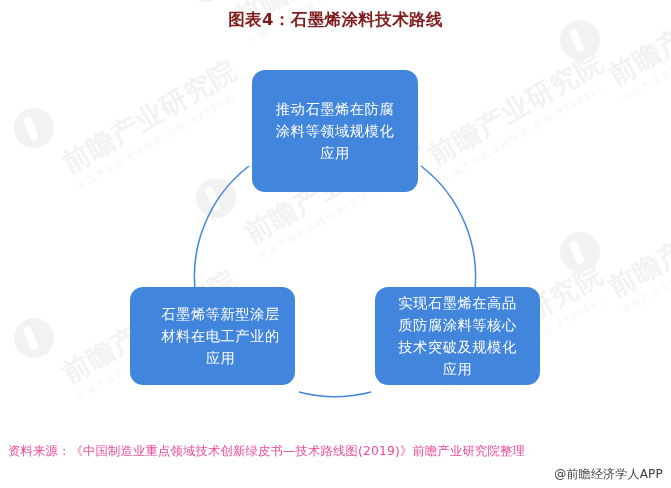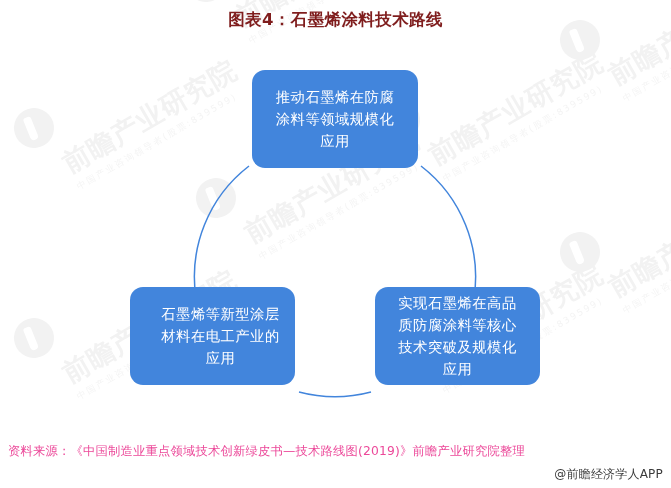--- a/index.html
+++ b/index.html
@@ -108,21 +108,21 @@
     line-height: 1.55;
     letter-spacing: 0.5px;
     padding: 6px 10px;
     z-index: 4;
   }
   .node-text {
     display: block;
     white-space: pre-line;
   }
 
-  #node-top    { left: 252px; top: 30px;  width: 166px; height: 98px; }
+  #node-top    { left: 252px; top: 30px;  width: 166px; height: 122px; }
   #node-right  { left: 375px; top: 247px; width: 165px; height: 98px; }
   #node-left   { left: 130px; top: 247px; width: 165px; height: 98px; padding-left: 26px; }
 
   
   #source-note {
     position: absolute;
     left: 8px;
     top: 443px;
     font-size: 12.3px;
     color: #ec4899;

